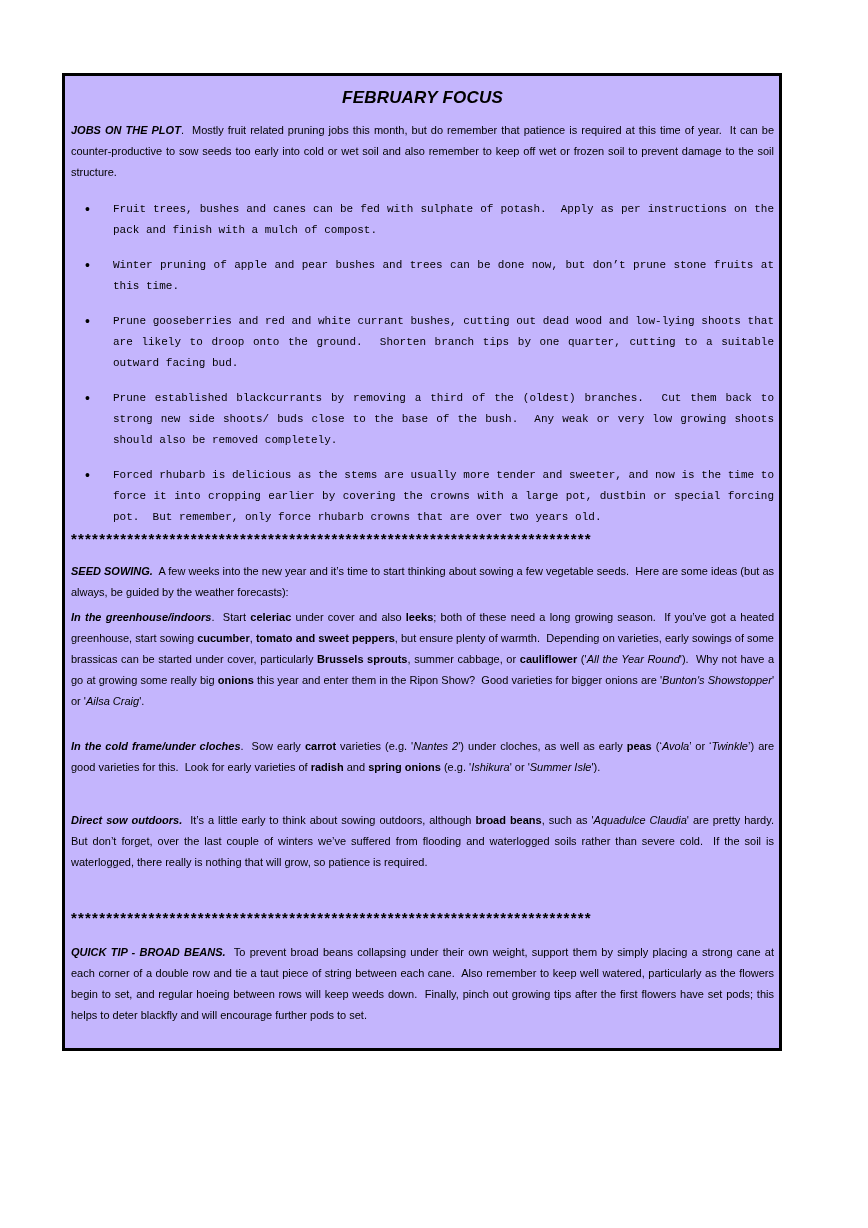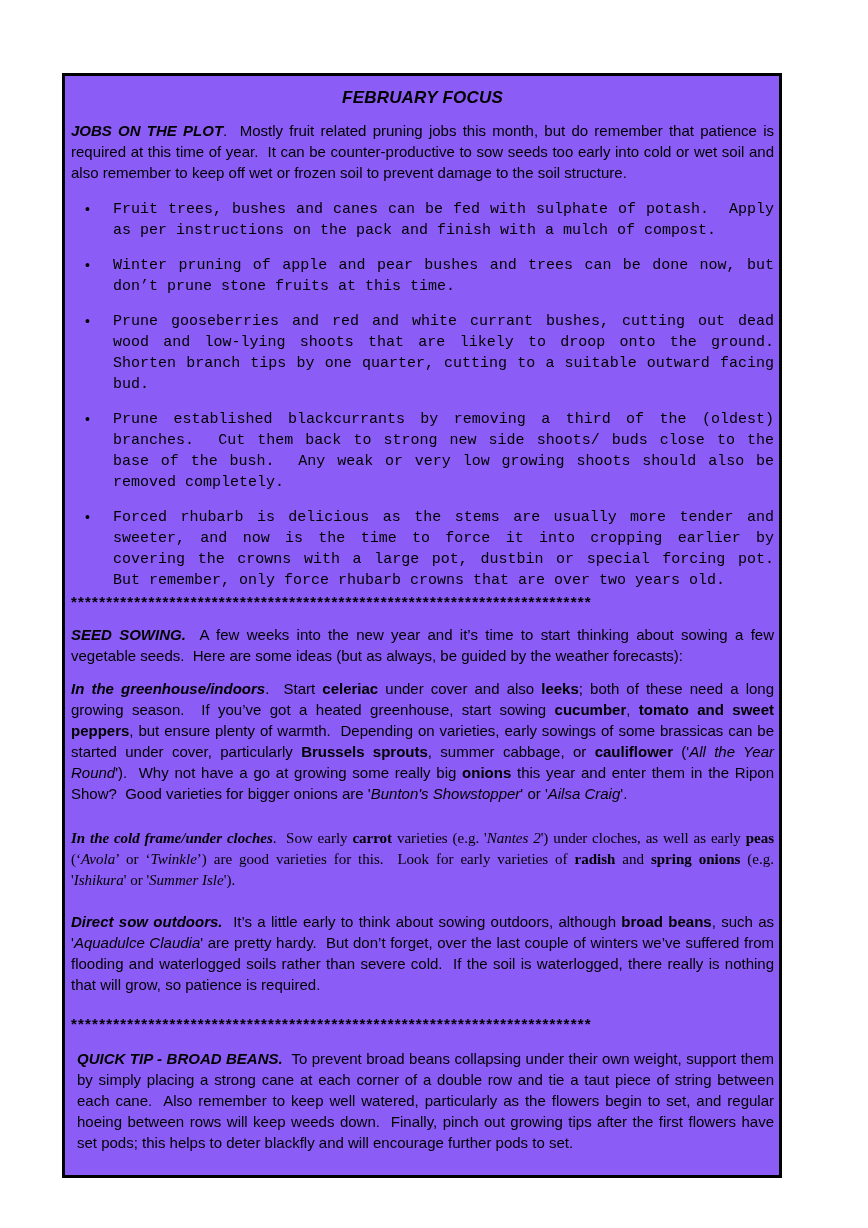--- a/index.html
+++ b/index.html
@@ -10,45 +10,45 @@
     color: #000000;
     position: relative;
   }
   .frame {
     position: absolute;
     left: 62px; top: 73px;
     width: 720px;
     box-sizing: border-box;
     border: 3px solid #000000;
     padding: 6px 5px 22px 6px;
-    background: #8b5cf6;
+    background: #c4b5fd;
   }
   .title {
     font-size: 17px;
     font-weight: 700;
     font-style: italic;
     text-align: center;
     margin: 6px 0 12px 0;
     letter-spacing: 0.2px;
   }
   .rich {
-    font-size: 15px;
+    font-size: 11px;
     line-height: 21px;
     text-align: justify;
     white-space: pre-wrap;
     margin: 0;
   }
   .rich .b { font-weight: 700; }
   .rich .i { font-style: italic; }
   p.jobs       { margin-bottom: 16px; }
-  p.seed       { margin-bottom: 12px; }
+  p.seed       { margin-bottom: 4px; }
   p.greenhouse { margin-bottom: 24px; }
-  p.coldframe  { margin-bottom: 20px; font-family: Liberation Serif, serif; }
-  p.directsow  { margin-bottom: 18px; }
-  p.quicktip   { margin-bottom: 0; margin-left: 6px; }
+  p.coldframe  { margin-bottom: 32px; }
+  p.directsow  { margin-bottom: 34px; }
+  p.quicktip   { margin-bottom: 0; }
   ul.bullets {
     list-style: none;
     margin: 0; padding: 0;
   }
   ul.bullets li {
     display: flex;
     margin-bottom: 14px;
   }
   ul.bullets li:last-child { margin-bottom: 0; }
   .marker {

